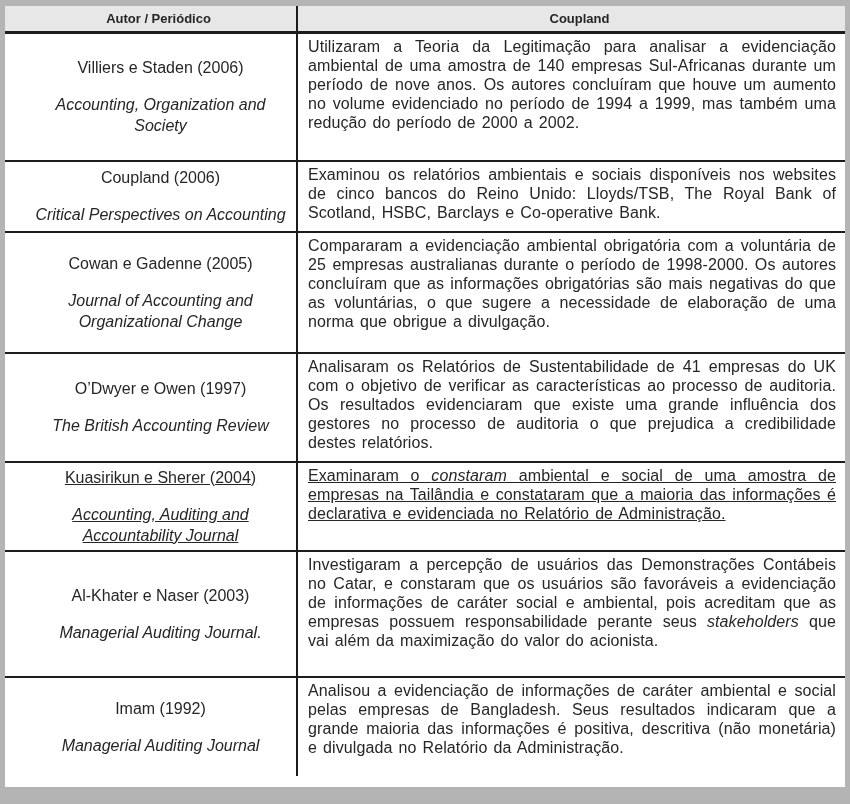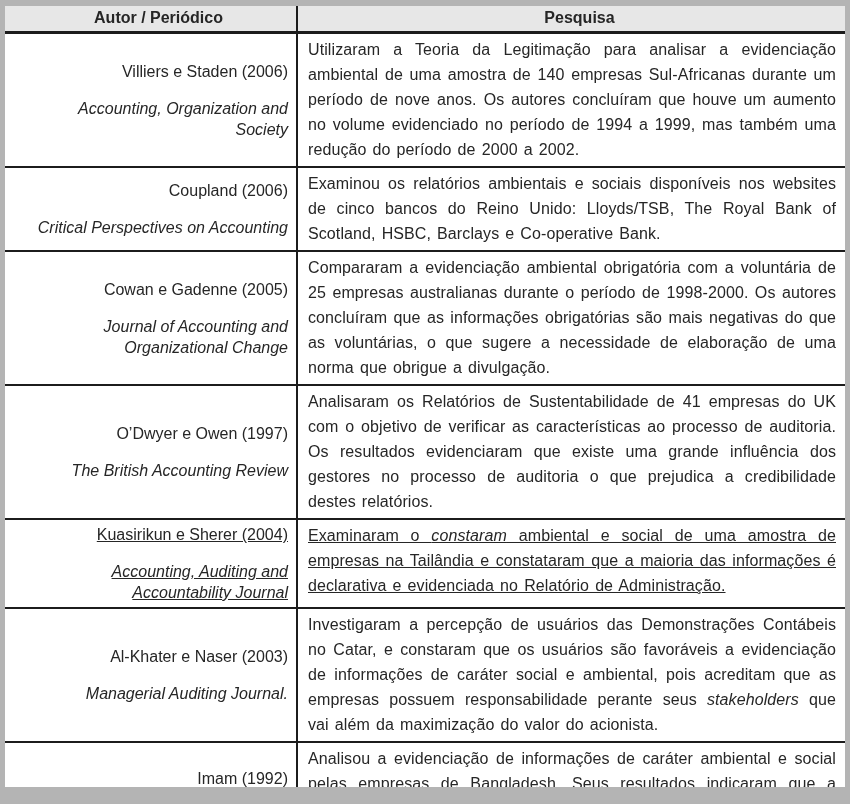--- a/index.html
+++ b/index.html
@@ -20,56 +20,56 @@
     border-collapse: collapse;
     table-layout: fixed;
     font-size: 16px;
   }
   col.c1 { width: 292px; }
   th.hdr {
     background: #e7e7e7;
     border-bottom: 3px solid #1c1c1c;
     font-weight: bold;
     text-align: center;
-    font-size: 16px;
+    font-size: 13px;
     padding: 3px 0 4px 16px;
     height: 18px;
   }
   .col-divider { border-left: 2px solid #1c1c1c; }
   tbody td { border-top: 2px solid #1c1c1c; }
   td.autor-cell {
     vertical-align: middle;
     padding: 4px 8px 4px 28px;
     line-height: 21px;
-    text-align: right;
+    text-align: center;
   }
   td.pesquisa-cell {
     vertical-align: top;
     padding: 3px 9px 4px 10px;
-    line-height: 25px;
+    line-height: 19px;
     text-align: justify;
     word-spacing: 1.5px;
     letter-spacing: 0.1px;
   }
   .journal { font-style: italic; margin-top: 16px; }
   .it { font-style: italic; }
 </style>
 </head>
 <body>
 
 <div class="frame">
   <table class="research">
     <colgroup>
       <col class="c1">
       <col class="c2">
     </colgroup>
     <thead>
       <tr style="height:25px;">
         <th class="hdr">Autor / Periódico</th>
-        <th class="hdr col-divider">Pesquisa</th>
+        <th class="hdr col-divider">Coupland</th>
       </tr>
     </thead>
     <tbody>
       <tr style="height:128px;">
         <td class="autor-cell">
           <div>Villiers e Staden (2006)</div>
           <div class="journal">Accounting, Organization and Society</div>
         </td>
         <td class="pesquisa-cell col-divider"><span>Utilizaram a Teoria da Legitimação para analisar a evidenciação ambiental de uma amostra de 140 empresas Sul-Africanas durante um período de nove anos. Os autores concluíram que houve um aumento no volume evidenciado no período de 1994 a 1999, mas também uma redução do período de 2000 a 2002.</span></td>
       </tr>

